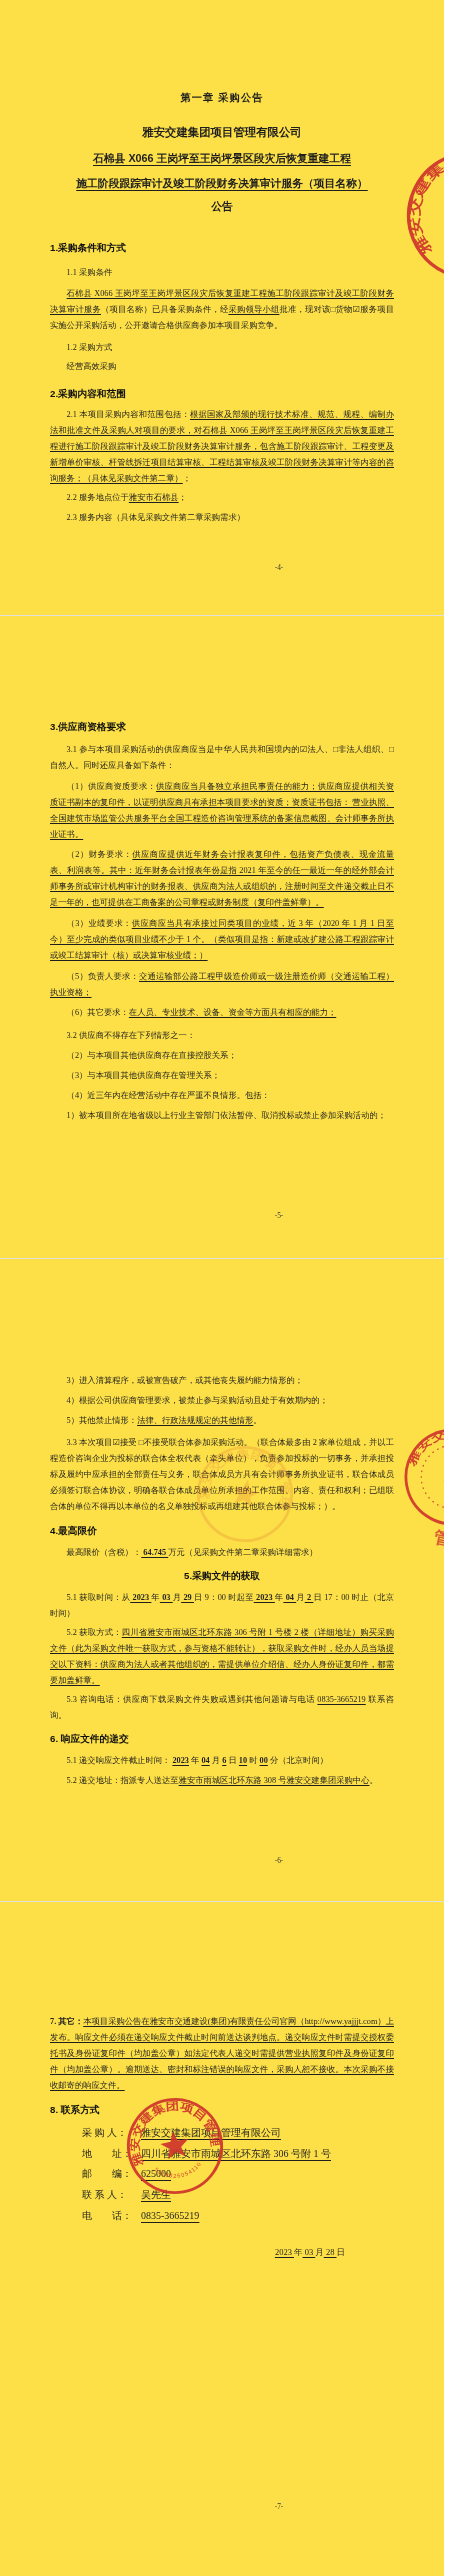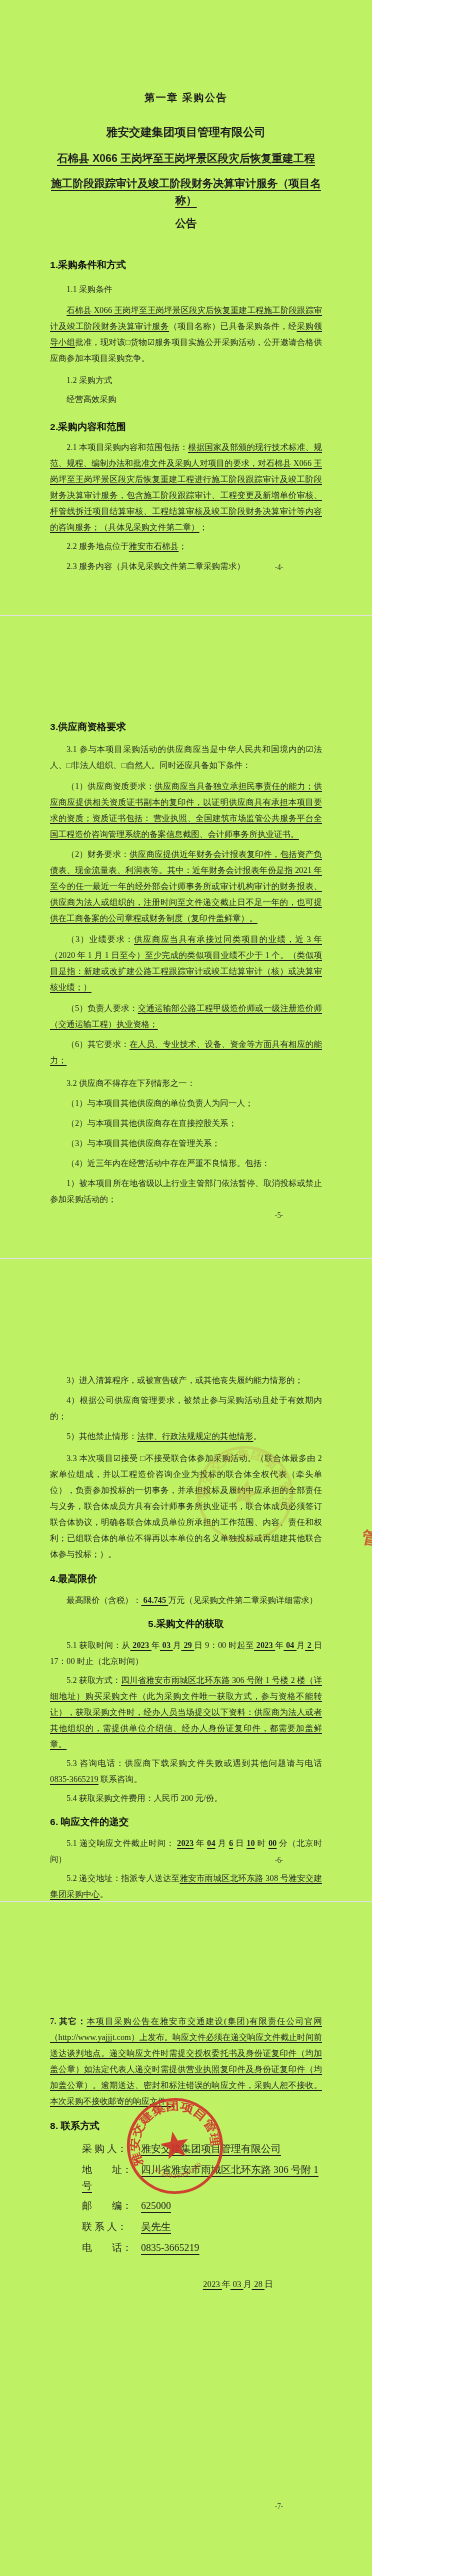--- a/index.html
+++ b/index.html
@@ -1,17 +1,17 @@
 <!DOCTYPE html>
 <html style="font-size:9px"><head>
 <meta charset="utf-8">
 <style>
   html,body{margin:0;padding:0;background:#ffffff;}
   body{width:456px;font-family:"Liberation Serif","DejaVu Serif",serif;color:#1f1f1f;}
-  .page{position:relative;width:372px;overflow:hidden;background:#bef264;}
+  .page{position:relative;width:444px;overflow:hidden;background:#fde047;}
   .page-sep{border-bottom:0.6px solid #e0e0e0;}
   #page-1{height:615px;} #page-2{height:642px;} #page-3{height:642px;} #page-4{height:676px;}
   .content{padding:0 50px;}
   
   .hei{font-family:"Liberation Sans","DejaVu Sans",sans-serif;}
   .sec-h{font-size:9.7px;font-weight:bold;color:#111;margin:0;line-height:14.2px;}
   .body{margin:0;font-size:8.3px;line-height:16px;text-align:justify;text-indent:2em;}
   .noindent{text-indent:0;}
   .u{text-decoration:underline;text-underline-offset:2.3px;text-decoration-thickness:0.6px;}
   .b{font-weight:bold;}
@@ -104,21 +104,20 @@
 <div class="page page-sep" id="page-2" data-name="page-2">
   <div class="content">
     <h2 class="sec-h hei" data-name="section-3-heading">3.供应商资格要求</h2>
     <p class="body" data-name="section-3-1-para"><span data-name="text-segment">3.1 参与本项目采购活动的供应商应当是中华人民共和国境内的☑法人、□非法人组织、□自然人。同时还应具备如下条件：</span></p>
     <p class="body qual-item" data-name="qualification-item-1"><span data-name="text-segment">（1）供应商资质要求：</span><span class="u" data-name="text-segment">供应商应当具备独立承担民事责任的能力；供应商应提供相关资质证书副本的复印件，以证明供应商具有承担本项目要求的资质；资质证书包括： 营业执照、全国建筑市场监管公共服务平台全国工程造价咨询管理系统的备案信息截图、会计师事务所执业证书。</span></p>
     <p class="body qual-item" data-name="qualification-item-2"><span data-name="text-segment">（2）财务要求：</span><span class="u" data-name="text-segment">供应商应提供近年财务会计报表复印件，包括资产负债表、现金流量表、利润表等。其中：近年财务会计报表年份是指 2021 年至今的任一最近一年的经外部会计师事务所或审计机构审计的财务报表、供应商为法人或组织的，注册时间至文件递交截止日不足一年的，也可提供在工商备案的公司章程或财务制度（复印件盖鲜章）。</span></p>
     <p class="body qual-item" data-name="qualification-item-3"><span data-name="text-segment">（3）业绩要求：</span><span class="u" data-name="text-segment">供应商应当具有承接过同类项目的业绩，近 3 年（2020 年 1 月 1 日至今）至少完成的类似项目业绩不少于 1 个。（类似项目是指：新建或改扩建公路工程跟踪审计或竣工结算审计（核）或决算审核业绩；）</span></p>
     <p class="body qual-item" data-name="qualification-item-5"><span data-name="text-segment">（5）负责人要求：</span><span class="u" data-name="text-segment">交通运输部公路工程甲级造价师或一级注册造价师（交通运输工程）执业资格；</span></p>
     <p class="body qual-item" data-name="qualification-item-6"><span data-name="text-segment">（6）其它要求：</span><span class="u" data-name="text-segment">在人员、专业技术、设备、资金等方面具有相应的能力；</span></p>
     <p class="body" data-name="section-3-2-title">3.2 供应商不得存在下列情形之一：</p>
-    <p class="body restr-item" data-name="restriction-item-1">（1）与本项目其他供应商的单位负责人为同一人；</p>
     <p class="body restr-item" data-name="restriction-item-2">（2）与本项目其他供应商存在直接控股关系；</p>
     <p class="body restr-item" data-name="restriction-item-3">（3）与本项目其他供应商存在管理关系；</p>
     <p class="body restr-item" data-name="restriction-item-4">（4）近三年内在经营活动中存在严重不良情形。包括：</p>
     <p class="body restr-sub" data-name="restriction-subitem-1">1）被本项目所在地省级以上行业主管部门依法暂停、取消投标或禁止参加采购活动的；</p>
   </div>
   <div class="page-num" style="top:595px;" data-name="page-number">-5-</div>
 </div>
 
 <div class="page page-sep" id="page-3" data-name="page-3">
   <div class="content">
@@ -127,21 +126,20 @@
     <p class="body restr-sub" data-name="restriction-subitem-5"><span data-name="text-segment">5）其他禁止情形：</span><span class="u" data-name="text-segment">法律、行政法规规定的其他情形</span><span data-name="text-segment">。</span></p>
     <p class="body" data-name="section-3-3-para"><span data-name="text-segment">3.3 本次项目☑接受 □不接受联合体参加采购活动。（联合体最多由 2 家单位组成，并以工程造价咨询企业为投标的联合体全权代表（牵头单位），负责参加投标的一切事务，并承担投标及履约中应承担的全部责任与义务，联合体成员方具有会计师事务所执业证书，联合体成员必须签订联合体协议，明确各联合体成员单位所承担的工作范围、内容、责任和权利；已组联合体的单位不得再以本单位的名义单独投标或再组建其他联合体参与投标；）。</span></p>
 
     <h2 class="sec-h hei" data-name="section-4-heading">4.最高限价</h2>
     <p class="body" data-name="section-4-para"><span data-name="text-segment">最高限价（含税）：</span><span class="u b" data-name="text-segment"> 64.745 </span><span data-name="text-segment">万元（见采购文件第二章采购详细需求）</span></p>
 
     <h2 class="sec-h hei" data-name="section-5-heading">5.采购文件的获取</h2>
     <p class="body" data-name="section-5-para-1"><span data-name="text-segment">5.1 获取时间：从</span><span class="u b" data-name="text-segment"> 2023 </span><span data-name="text-segment">年</span><span class="u b" data-name="text-segment"> 03 </span><span data-name="text-segment">月</span><span class="u b" data-name="text-segment"> 29 </span><span data-name="text-segment">日 9：00 时起至</span><span class="u b" data-name="text-segment"> 2023  </span><span data-name="text-segment">年</span><span class="u b" data-name="text-segment"> 04 </span><span data-name="text-segment">月</span><span class="u b" data-name="text-segment"> 2 </span><span data-name="text-segment">日 17：00 时止（北京时间）</span></p>
     <p class="body" data-name="section-5-para-2"><span data-name="text-segment">5.2 获取方式：</span><span class="u" data-name="text-segment">四川省雅安市雨城区北环东路 306 号附 1 号楼 2 楼（详细地址）购买采购文件（此为采购文件唯一获取方式，参与资格不能转让），获取采购文件时，经办人员当场提交以下资料：供应商为法人或者其他组织的，需提供单位介绍信、经办人身份证复印件，都需要加盖鲜章。</span></p>
     <p class="body" data-name="section-5-para-3"><span data-name="text-segment">5.3 咨询电话：供应商下载采购文件失败或遇到其他问题请与电话 </span><span class="u" data-name="text-segment">0835-3665219</span><span data-name="text-segment"> 联系咨询。</span></p>
-    <p class="body" data-name="section-5-para-4"><span data-name="text-segment">5.4 获取采购文件费用：人民币 200 元/份。</span></p>
 
     <h2 class="sec-h hei" data-name="section-6-heading">6. 响应文件的递交</h2>
     <p class="body" data-name="section-6-para-1"><span data-name="text-segment">5.1 递交响应文件截止时间： </span><span class="u b" data-name="text-segment">2023</span><span data-name="text-segment"> 年 </span><span class="u b" data-name="text-segment">04</span><span data-name="text-segment"> 月 </span><span class="u b" data-name="text-segment">6</span><span data-name="text-segment"> 日 </span><span class="u b" data-name="text-segment">10</span><span data-name="text-segment"> 时 </span><span class="u b" data-name="text-segment">00</span><span data-name="text-segment"> 分（北京时间）</span></p>
     <p class="body" data-name="section-6-para-2"><span data-name="text-segment">5.2 递交地址：指派专人送达至</span><span class="u" data-name="text-segment">雅安市雨城区北环东路 308 号雅安交建集团采购中心</span><span data-name="text-segment">。</span></p>
   </div>
   <div class="page-num" style="top:597px;" data-name="page-number">-6-</div>
 
   <div class="stamp" style="left:191px;top:181px;transform:rotate(12deg);opacity:.15;" data-name="company-seal-faint">
     <svg width="108" height="108" viewBox="0 0 190 190" data-name="seal-graphic">
       <circle cx="95" cy="95" r="82" fill="none" stroke="currentColor" stroke-width="5"></circle>

